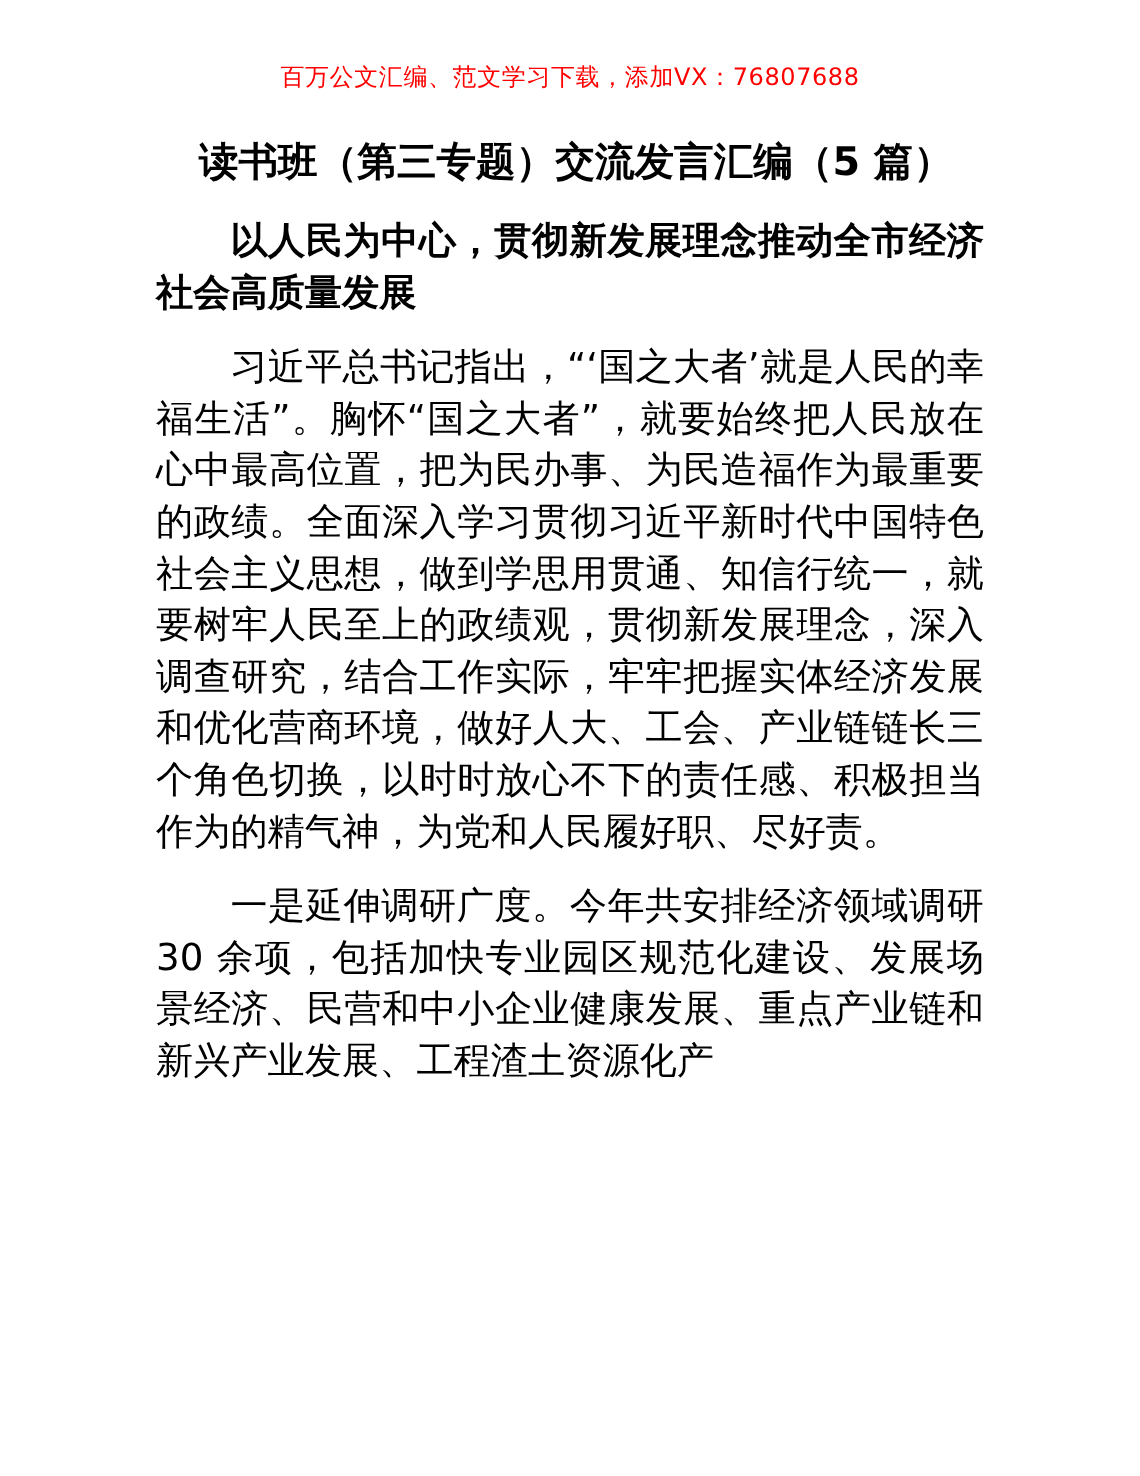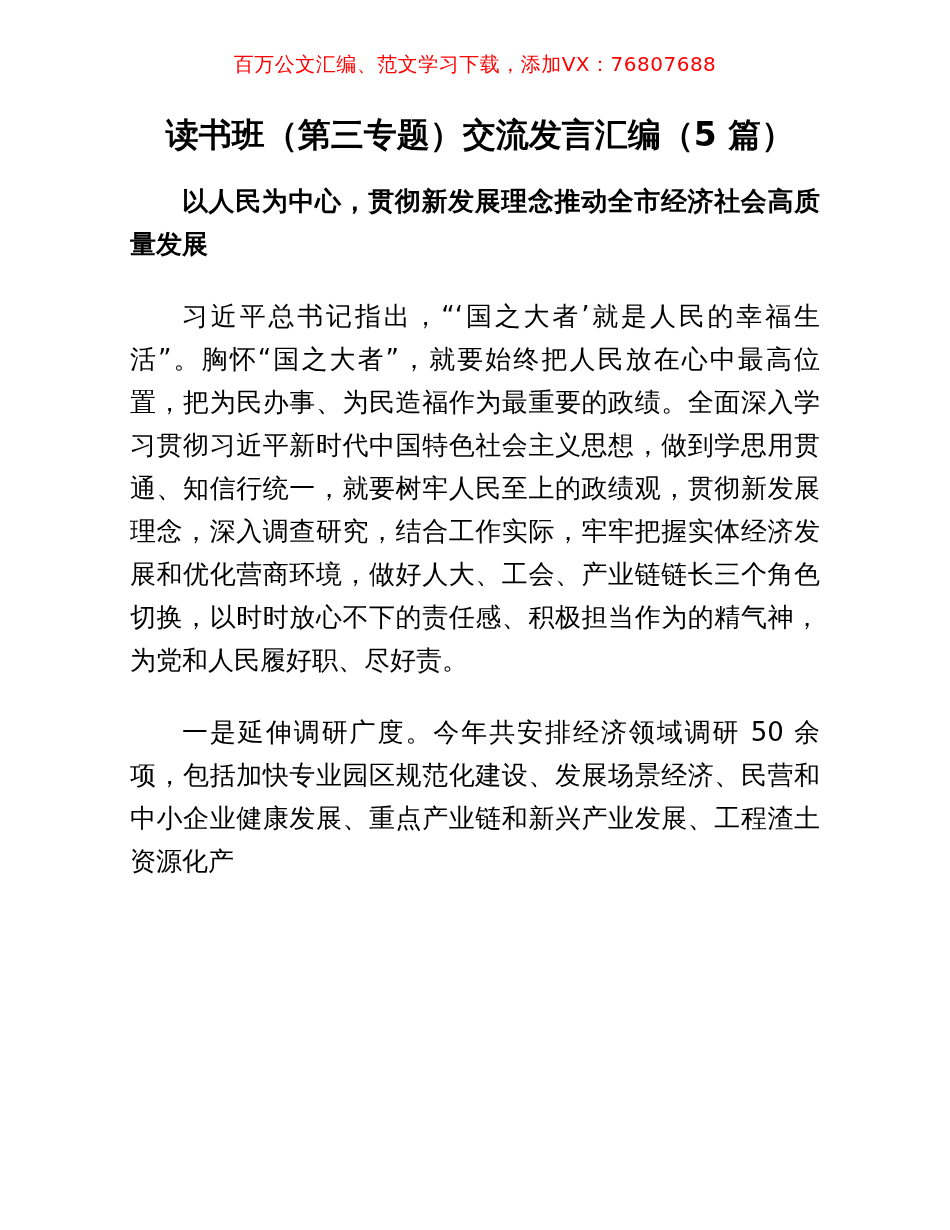--- a/index.html
+++ b/index.html
@@ -31,44 +31,44 @@
     line-height: 46px;
     font-weight: 700;
     color: #000000;
     padding-left: 10px;
   }
   .content {
     margin: 0 130px;
     width: 690px;
   }
   .content p {
-    font-size: 26px;
+    font-size: 31px;
     line-height: 43px;
     text-align: justify;
     text-indent: 2em;
     color: #000000;
   }
   p.subtitle {
     margin-top: 22px;
     font-weight: 700;
   }
   p.body-para {
-    margin-top: 29px;
+    margin-top: 19px;
     font-weight: 400;
   }
 </style>
 </head>
 <body>
 
 <div class="page">
   <div class="watermark">百万公文汇编、范文学习下载，添加VX：76807688</div>
 
   <h1 class="doc-title">读书班（第三专题）交流发言汇编（5 篇）</h1>
 
   <div class="content">
     <p class="subtitle">以人民为中心，贯彻新发展理念推动全市经济社会高质量发展</p>
 
     <p class="body-para">习近平总书记指出，“‘国之大者’就是人民的幸福生活”。胸怀“国之大者”，就要始终把人民放在心中最高位置，把为民办事、为民造福作为最重要的政绩。全面深入学习贯彻习近平新时代中国特色社会主义思想，做到学思用贯通、知信行统一，就要树牢人民至上的政绩观，贯彻新发展理念，深入调查研究，结合工作实际，牢牢把握实体经济发展和优化营商环境，做好人大、工会、产业链链长三个角色切换，以时时放心不下的责任感、积极担当作为的精气神，为党和人民履好职、尽好责。</p>
 
 
-    <p class="body-para">一是延伸调研广度。今年共安排经济领域调研 50 余项，包括加快专业园区规范化建设、发展场景经济、民营和中小企业健康发展、重点产业链和新兴产业发展、工程渣土资源化产</p>
+    <p class="body-para">一是延伸调研广度。今年共安排经济领域调研 30 余项，包括加快专业园区规范化建设、发展场景经济、民营和中小企业健康发展、重点产业链和新兴产业发展、工程渣土资源化产</p>
   </div>
 </div>
 
 </body></html>

